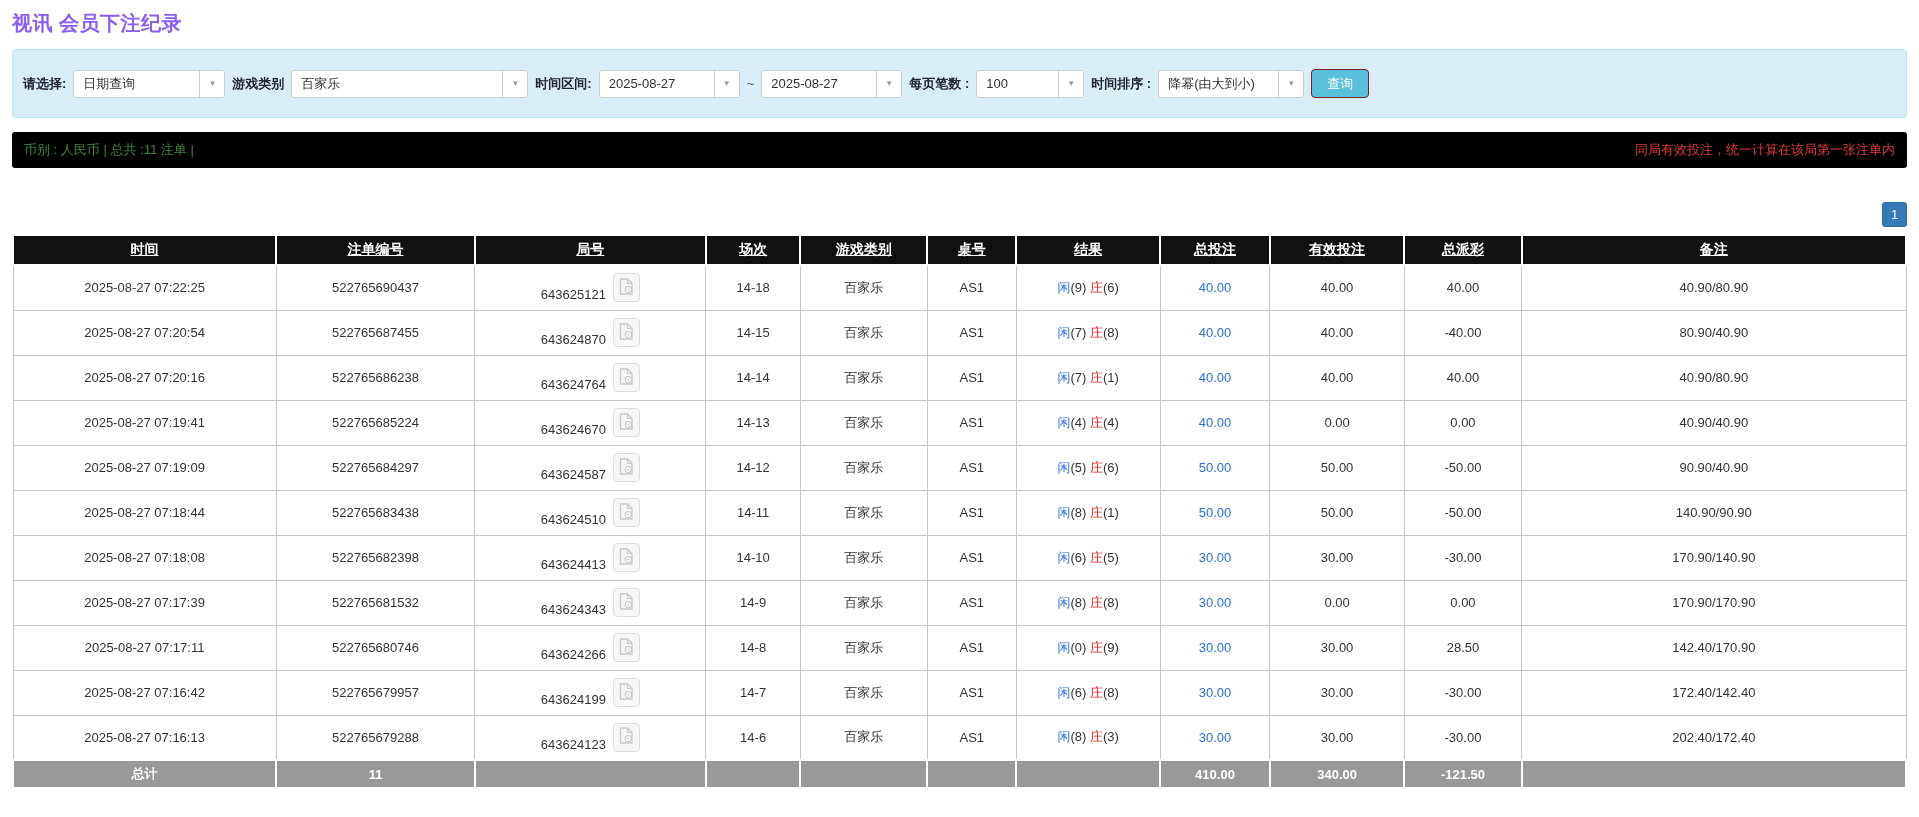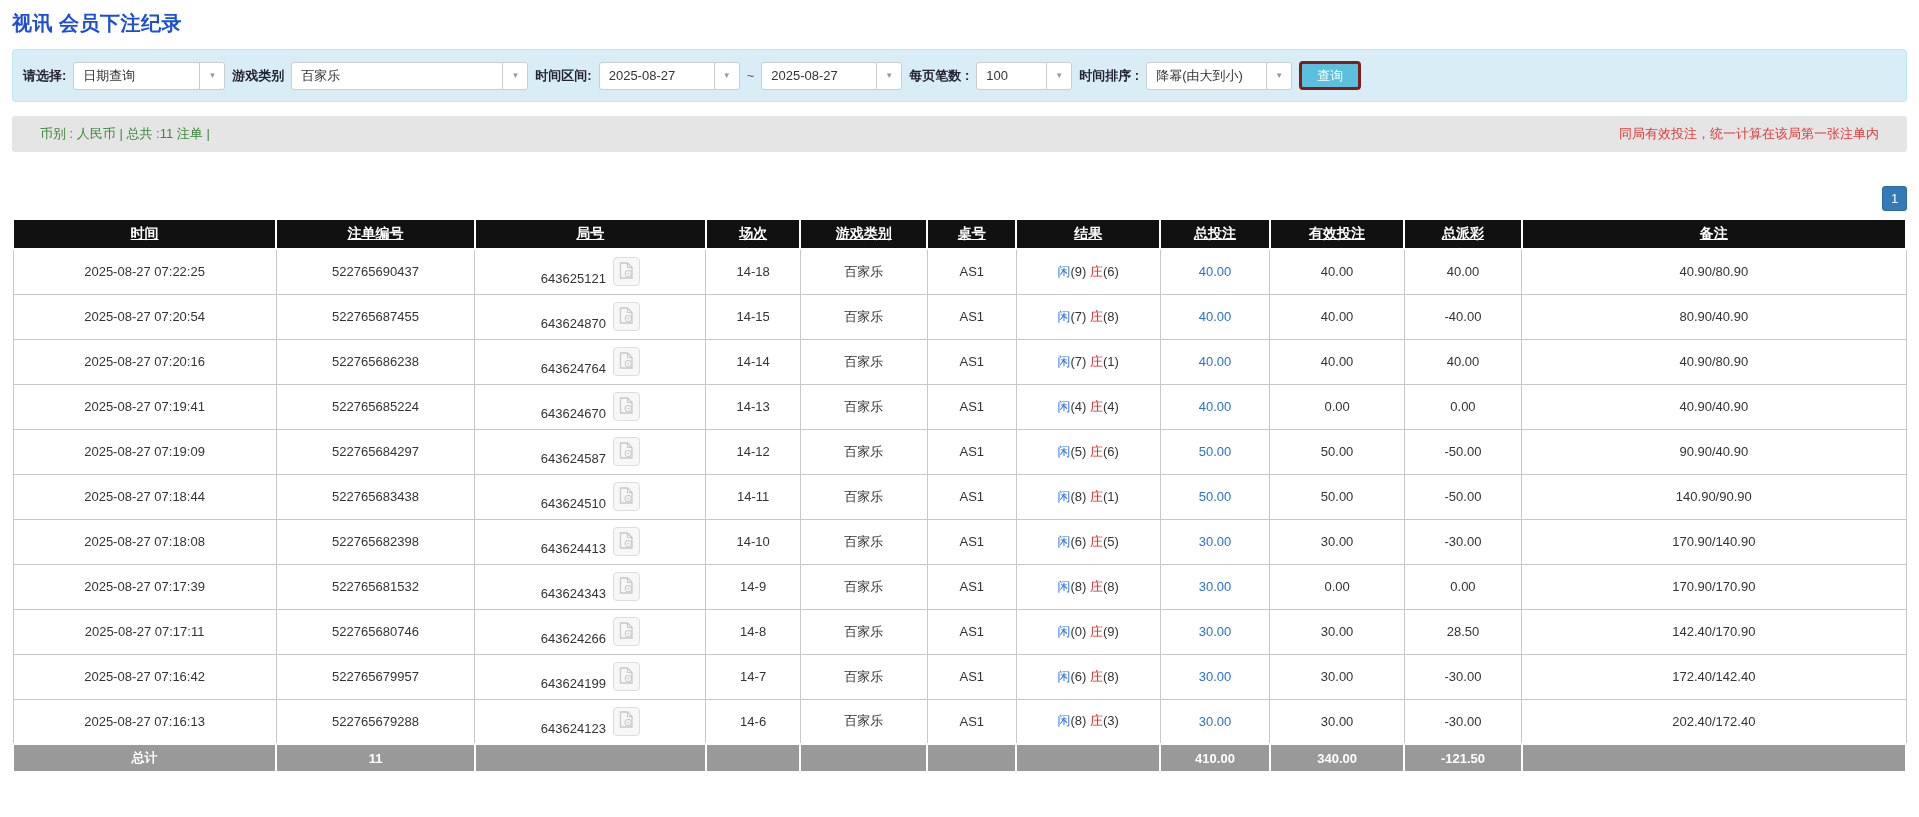--- a/index.html
+++ b/index.html
@@ -1,34 +1,34 @@
 <!DOCTYPE html>
 <html><head>
 <meta charset="utf-8">
 <style>
   * { box-sizing: border-box; margin: 0; padding: 0; }
   html,body { width:1919px; height:817px; background:#fff; font-family:"Liberation Sans","DejaVu Sans",sans-serif; }
   .wrap { padding: 0 12px; }
 
-  .page-title { padding-top:10px; font-size:20px; font-weight:bold; color:#1d4ed8; letter-spacing:0.5px; }
+  .page-title { padding-top:10px; font-size:20px; font-weight:bold; color:#8b5cf6; letter-spacing:0.5px; }
 
   
   .filter-panel { margin-top:12px; background:#d9edf7; border:1px solid #bce8f1; border-radius:4px;
-                  padding:11px 10px; display:flex; align-items:center; gap:7px; }
+                  padding:19px 10px; display:flex; align-items:center; gap:7px; }
   .f-label { font-size:13px; font-weight:bold; color:#222233; white-space:nowrap; }
   .sel { display:inline-flex; align-items:stretch; background:#fff; border:1px solid #ccc; border-radius:3px; height:28px; }
   .sel-text { font-size:13px; color:#333; padding:0 9px; display:flex; align-items:center; white-space:nowrap; flex:1; }
   .sel-arrow { width:25px; border-left:1px solid #ccc; display:flex; align-items:center; justify-content:center;
                color:#999; font-size:8px; background:#fff; border-radius:0 3px 3px 0; }
   .tilde { font-size:13px; color:#555; }
-  .btn-query { background:#5bc0de; border:3px solid #7f1d1d; color:#fff; font-size:13px;
+  .btn-query { background:#5bc0de; border:1px solid #7f1d1d; color:#fff; font-size:13px;
                height:29px; padding:0 15px; border-radius:4px; cursor:pointer; }
 
   
-  .summary-bar { margin-top:14px; background:#e5e5e5; border-radius:3px; padding:9px 28px;
+  .summary-bar { margin-top:14px; background:#000000; border-radius:3px; padding:9px 12px;
                  display:flex; justify-content:space-between; align-items:center; font-size:13px; }
   .summary-left { color:#3c873c; }
   .summary-right { color:#e03a3a; }
 
   
   .pager-area { position:relative; height:66px; }
   .page-btn { position:absolute; right:0; bottom:7px; min-width:25px; height:25px; background:#337ab7;
               border:1px solid #2e6da4; color:#fff; font-size:13px; border-radius:3px;
               display:flex; align-items:center; justify-content:center; cursor:pointer; }
 
@@ -76,21 +76,21 @@
       <span class="sel-text">2025-08-27</span>
       <span class="sel-arrow">▼</span>
     </span>
     <span class="tilde">~</span>
     <span class="sel" style="width:141px">
       <span class="sel-text">2025-08-27</span>
       <span class="sel-arrow">▼</span>
     </span>
 
     <span class="f-label">每页笔数 :</span>
-    <span class="sel" style="width:96px">
+    <span class="sel" style="width:108px">
       <span class="sel-text">100</span>
       <span class="sel-arrow">▼</span>
     </span>
 
     <span class="f-label">时间排序 :</span>
     <span class="sel" style="width:146px">
       <span class="sel-text">降幂(由大到小)</span>
       <span class="sel-arrow">▼</span>
     </span>
 

